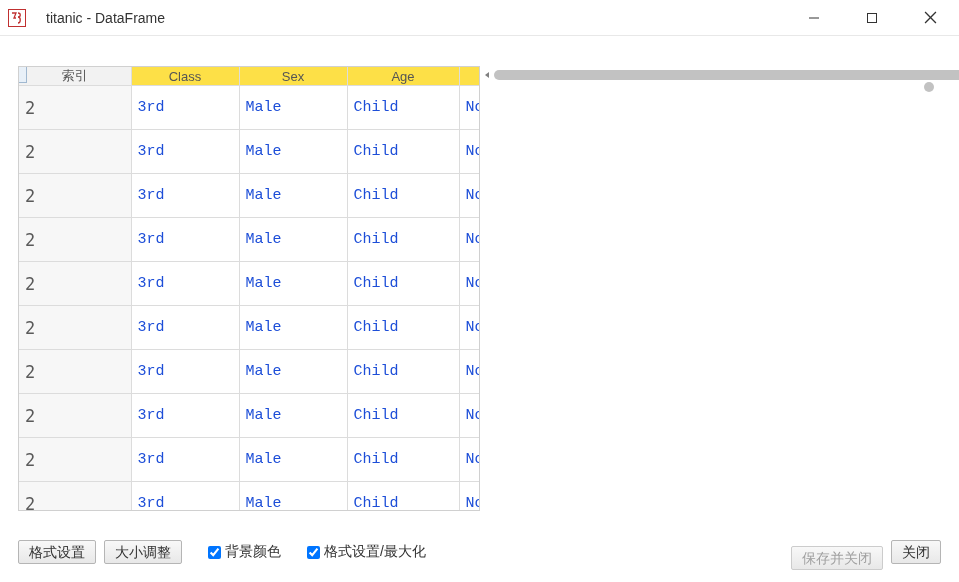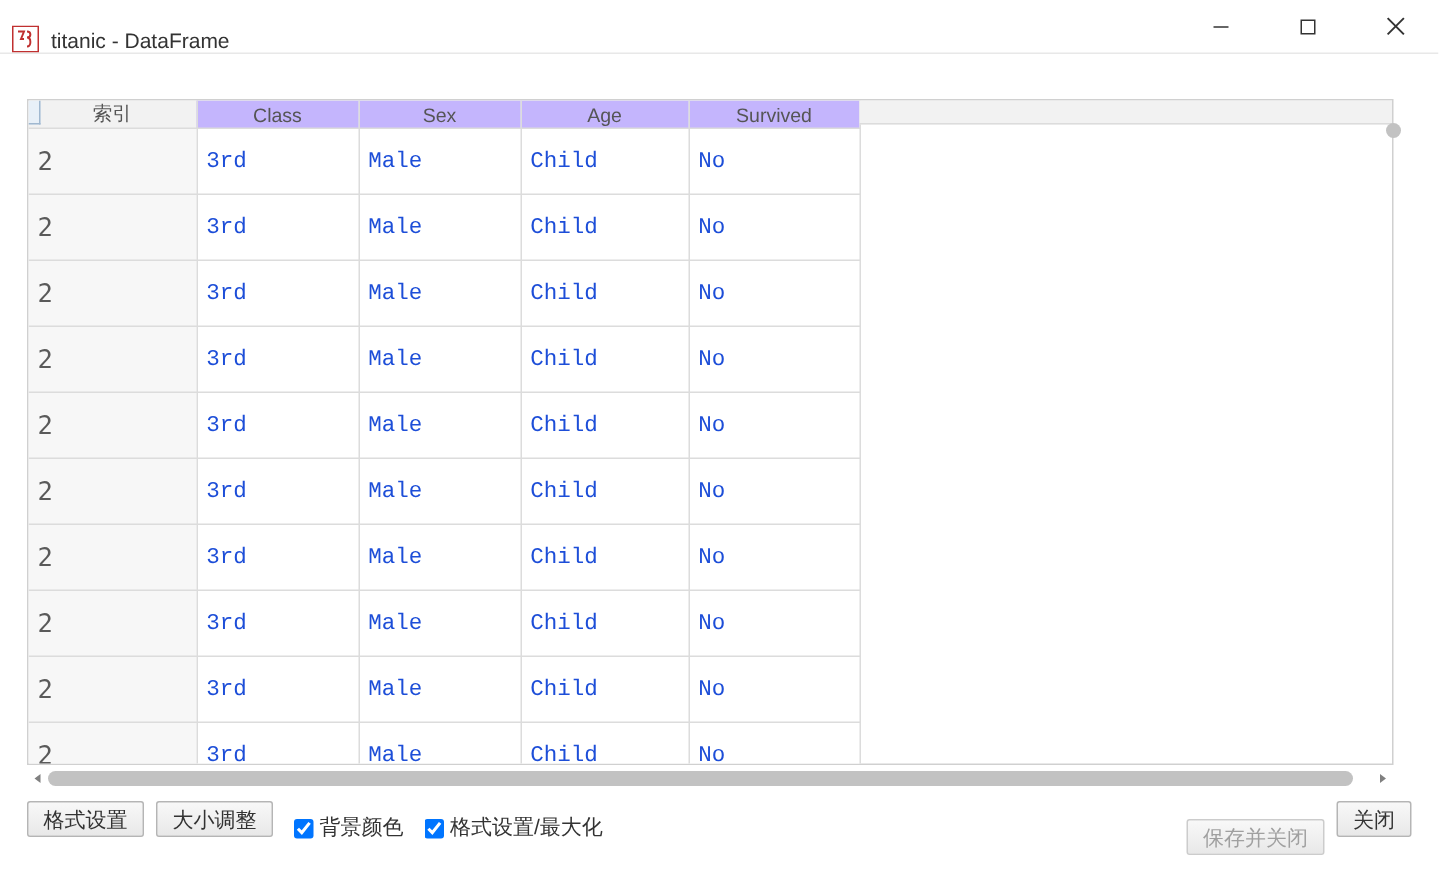--- a/index.html
+++ b/index.html
@@ -1,50 +1,50 @@
 <!DOCTYPE html>
 <html><head>
 <meta charset="utf-8">
 <style>
   * { box-sizing: border-box; }
   html, body { margin: 0; padding: 0; width: 959px; height: 582px; font-family: "Microsoft YaHei", "Segoe UI", sans-serif; background: #ffffff; overflow: hidden; }
   .window { width: 959px; height: 582px; background: #ffffff; display: flex; flex-direction: column; }
-  .titlebar { height: 36px; display: flex; align-items: flex-end; padding-left: 8px; background: #ffffff; border-bottom: 1px solid #e8e8e8; }
+  .titlebar { height: 36px; display: flex; align-items: center; padding-left: 8px; background: #ffffff; border-bottom: 1px solid #e8e8e8; gap: 12px; }
   .titlebar .app-icon { width: 18px; height: 18px; margin-right: 8px; }
   .titlebar .title-text { font-size: 14px; color: #333; flex: 0 0 auto; }
   .titlebar .spacer { flex: 1 1 auto; }
   .titlebar .win-controls { display: flex; align-items: center; height: 100%; }
   .titlebar .win-btn { width: 58px; height: 36px; display: flex; align-items: center; justify-content: center; }
   .titlebar .win-btn svg { pointer-events: none; }
-  .content { flex: 1 1 auto; position: relative; padding: 30px 18px 0 18px; display: flex; flex-direction: column; overflow: hidden; }
+  .content { flex: 1 1 auto; position: relative; padding: 30px 18px 0 18px; display: flex; flex-direction: row; overflow: hidden; }
   .table-viewport { width: 911px; height: 445px; border: 1px solid #d0d0d0; background: #fff; overflow: hidden; position: relative; }
   .data-table { border-collapse: collapse; table-layout: fixed; width: 554px; }
   .data-table th, .data-table td { border-right: 1px solid #dcdcdc; border-bottom: 1px solid #dcdcdc; padding: 0 6px; font-size: 15px; text-align: left; vertical-align: middle; background: #ffffff; color: #1d4ed8; }
-  .data-table thead th { height: 16px; font-weight: normal; font-size: 13px; color: #555; background: #c4b5fd; text-align: center; padding: 0; border-top: none; }
+  .data-table thead th { height: 16px; font-weight: normal; font-size: 13px; color: #555; background: #fde047; text-align: center; padding: 0; border-top: none; }
   .data-table thead th:first-child { background: #f2f2f2; }
   .data-table tbody td { height: 44px; font-family: Consolas, "Courier New", monospace; }
   .data-table tbody td.idx { background: #f7f7f7; font-family: Consolas, monospace; font-size: 17px; color: #5a5a5a; }
   .col-idx { width: 112px; }
   .col-class { width: 108px; }
   .col-sex { width: 108px; }
   .col-age { width: 112px; }
   .col-surv { width: 114px; }
   .header-filler { position: absolute; top: 0; left: 554px; right: 0; height: 16px; background: #f2f2f2; border-bottom: 1px solid #dcdcdc; }
   .corner-box { position: absolute; top: 0; left: 0; width: 8px; height: 16px; background: #e8f0f8; border: 1px solid #a0b8d0; border-left: none; border-top: none; z-index: 2; }
   .vscroll { position: absolute; top: 70px; right: 23px; width: 14px; height: 445px; }
   .vscroll-track { width: 14px; height: 100%; background: transparent; position: relative; }
   .vscroll-thumb { width: 10px; height: 10px; background: #c2c2c2; border-radius: 5px; position: absolute; top: 12px; left: 2px; }
   .hscroll { width: 911px; height: 14px; margin-top: 2px; display: flex; align-items: center; }
   .hscroll-btn { width: 14px; height: 14px; display: flex; align-items: center; justify-content: center; }
   .hscroll-track { flex: 1 1 auto; height: 14px; position: relative; }
   .hscroll-thumb { position: absolute; left: 0; top: 2px; height: 10px; width: 870px; background: #c2c2c2; border-radius: 5px; }
-  .footer-bar { padding: 8px 18px 12px 18px; display: flex; gap: 8px; }
+  .footer-bar { padding: 8px 18px 12px 18px; display: flex; align-items: center; gap: 8px; }
   .btn { font-size: 14px; padding: 2px 10px; background: linear-gradient(#f8f8f8,#e8e8e8); border: 1px solid #b5b5b5; border-radius: 2px; color: #333; height: 24px; line-height: 18px; }
   .btn.disabled { color: #a0a0a0; border-color: #cccccc; margin-top: 12px; }
-  .chk { display: flex; align-items: center; gap: 4px; font-size: 14px; color: #333; margin-left: 6px; }
+  .chk { display: flex; align-items: center; gap: 4px; font-size: 14px; color: #333; margin-left: 18px; }
   .chk input { width: 13px; height: 13px; margin: 0; }
   .footer-spacer { flex: 1 1 auto; }
 </style>
 </head>
 <body>
 
 <div class="window">
 
   <div class="titlebar">
     <span class="app-icon">

